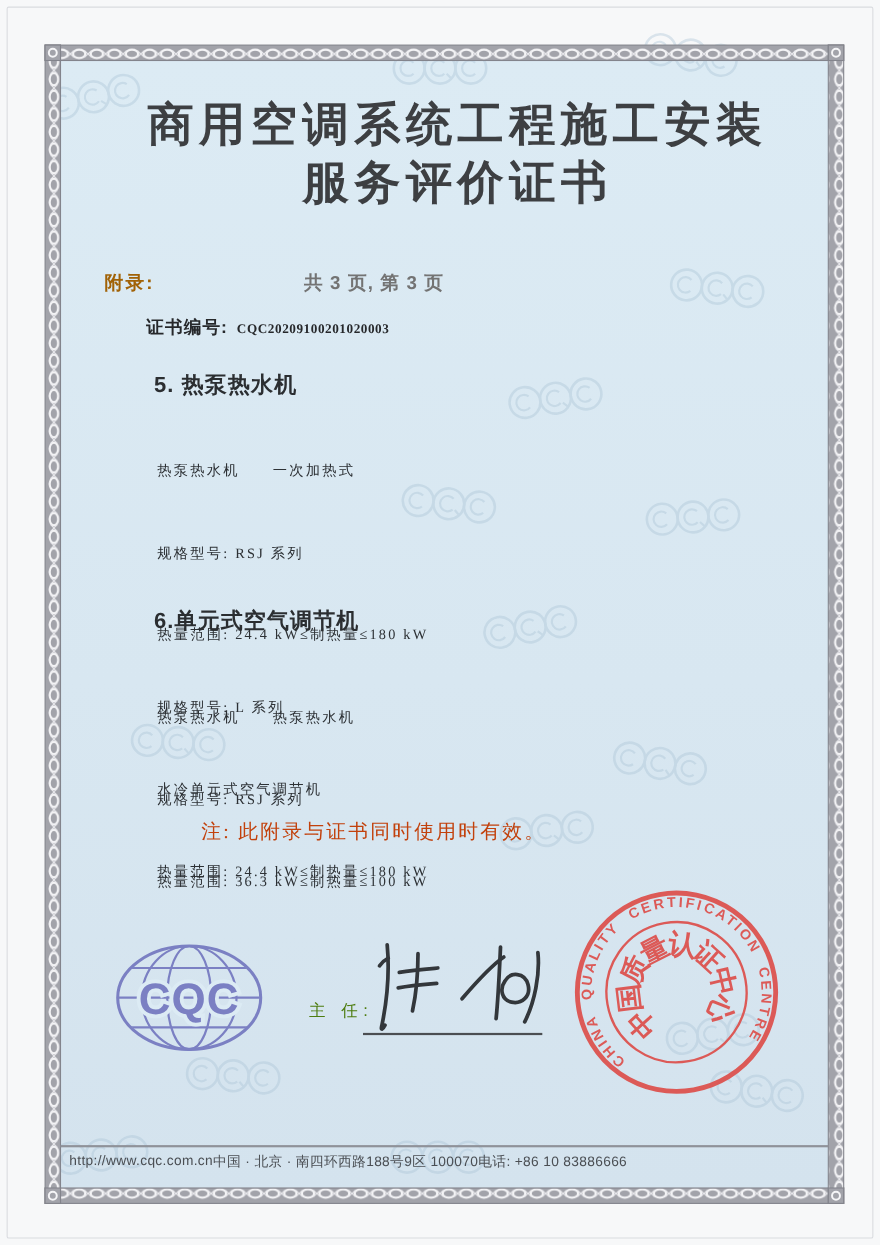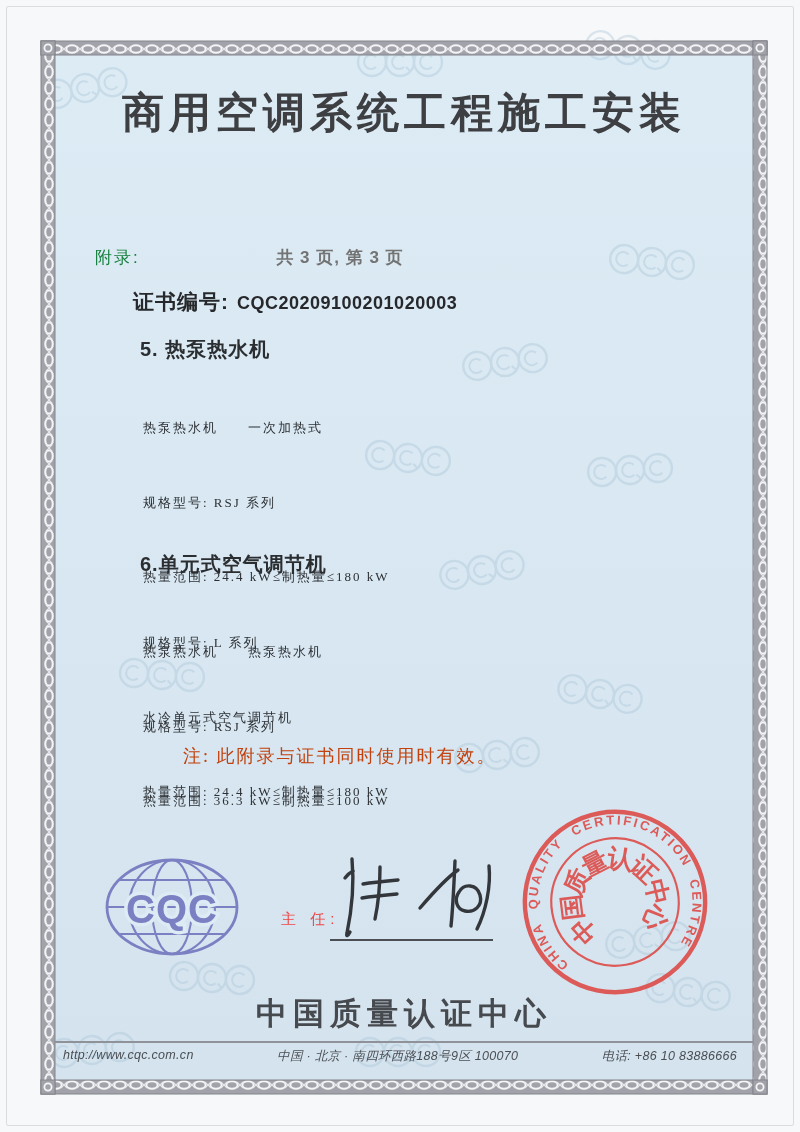--- a/index.html
+++ b/index.html
@@ -4,43 +4,43 @@
 <style>
   html,body{margin:0;padding:0;}
   body{width:800px;height:1132px;background:#f7f8f9;font-family:"Liberation Sans",sans-serif;}
   .page{position:relative;width:800px;height:1132px;overflow:hidden;background:#f7f8f9;}
   .scan-edge{position:absolute;inset:6px;border:1px solid #dadce0;border-radius:2px;}
   .paper{position:absolute;left:55px;top:55px;width:698px;height:1025px;
          background:linear-gradient(180deg,#dcebf4 0%,#d8e7f1 55%,#d4e3ee 100%);}
   svg.wm{position:absolute;left:0;top:0;pointer-events:none;opacity:.38;}
   svg.frame{position:absolute;left:0;top:0;pointer-events:none;}
   .title{position:absolute;left:55px;top:86px;width:698px;text-align:center;
-         font-weight:700;font-size:42px;line-height:53px;letter-spacing:5px;color:#3d3f42;}
-  .appendix{position:absolute;left:95px;top:246px;font-weight:400;font-size:17px;letter-spacing:2px;color:#15803d;}
+         font-weight:700;font-size:42px;line-height:53px;letter-spacing:5px;color:#3d3f42;padding-left:12px;}
+  .appendix{position:absolute;left:95px;top:246px;font-weight:700;font-size:17px;letter-spacing:2px;color:#a16207;}
   .pageinfo{position:absolute;left:230px;top:246px;width:220px;text-align:center;
             font-weight:700;font-size:17px;letter-spacing:1px;color:#737373;}
   .certno{position:absolute;left:133px;top:288px;color:#26282b;}
-  .certno-label{font-weight:700;font-size:21px;letter-spacing:1px;}
-  .certno-value{font-family:Liberation Sans, sans-serif;font-weight:600;font-size:18px;letter-spacing:.5px;padding-left:8px;}
+  .certno-label{font-weight:700;font-size:16px;letter-spacing:1px;}
+  .certno-value{font-family:Liberation Serif, serif;font-weight:600;font-size:12px;letter-spacing:.5px;padding-left:8px;}
   .sec-head{position:absolute;font-weight:700;font-size:20px;letter-spacing:1px;color:#2b2e31;}
   .body-lines{position:absolute;font-family:"Liberation Serif",serif;font-size:13px;
               line-height:24.9px;letter-spacing:2px;color:#2d3135;white-space:pre;}
   .note{position:absolute;left:183px;top:744px;font-family:"Liberation Serif",serif;
         font-size:18px;letter-spacing:2px;color:#c2410c;}
   svg.logo{position:absolute;left:102px;top:855px;}
-  .director{position:absolute;left:281px;top:910px;font-size:15px;letter-spacing:5px;color:#ef4444;}
+  .director{position:absolute;left:281px;top:910px;font-size:15px;letter-spacing:5px;color:#4d7c0f;}
   svg.sig{position:absolute;left:325px;top:845px;}
   .sigline{position:absolute;left:330px;top:939px;width:163px;height:2px;background:#4b4e52;}
   svg.seal{position:absolute;left:517px;top:804px;opacity:.92;}
   .orgname{position:absolute;left:55px;top:993px;width:698px;text-align:center;
            font-weight:600;font-size:31px;letter-spacing:6px;color:#46494e;}
   .divider{position:absolute;left:55px;top:1041px;width:698px;height:1.5px;background:#8f9299;}
   .footer{position:absolute;left:63px;top:1048px;width:674px;display:flex;
-          justify-content:space-between;align-items:flex-start;
-          font-size:12.5px;letter-spacing:.3px;color:#4a4e53;font-style:italic;}
+          justify-content:flex-start;align-items:flex-start;
+          font-size:12.5px;letter-spacing:.3px;color:#4a4e53;}
 </style>
 </head>
 <body>
 
 <div class="page">
 
   <div class="scan-edge"></div>
   <div class="paper"></div>
 
   <svg class="wm" width="800" height="1132" viewBox="0 0 800 1132">
@@ -94,20 +94,21 @@
       <rect x="753" y="1080" width="14" height="14" fill="#a2a3aa" stroke="#83848c"></rect>
       <circle cx="48" cy="48" r="3.6" fill="none" stroke="#f5f5f7" stroke-width="1.8"></circle>
       <circle cx="760" cy="48" r="3.6" fill="none" stroke="#f5f5f7" stroke-width="1.8"></circle>
       <circle cx="48" cy="1087" r="3.6" fill="none" stroke="#f5f5f7" stroke-width="1.8"></circle>
       <circle cx="760" cy="1087" r="3.6" fill="none" stroke="#f5f5f7" stroke-width="1.8"></circle>
     </g>
   </svg>
 
   <div class="title">
     <div>商用空调系统工程施工安装</div>
+    <div>服务评价证书</div>
   </div>
 
   <div class="appendix">附录:</div>
   <div class="pageinfo">共 3 页, 第 3 页</div>
 
   <div class="certno">
     <span class="certno-label">证书编号:</span><span class="certno-value">CQC20209100201020003</span>
   </div>
 
   <div class="sec-head" style="left:140px;top:336px;text-align:right;">5. 热泵热水机</div>
@@ -181,21 +182,20 @@
         <text transform="translate(-34.8,-27) rotate(-52.2)">质</text>
         <text transform="translate(-13.2,-42) rotate(-17.4)">量</text>
         <text transform="translate(13.2,-42) rotate(17.4)">认</text>
         <text transform="translate(34.8,-27) rotate(52.2)">证</text>
         <text transform="translate(43.9,-2.3) rotate(87)">中</text>
         <text transform="translate(37.4,23.2) rotate(121.8)">心</text>
       </g>
     </g>
   </svg>
 
-  <div class="orgname">中国质量认证中心</div>
   <div class="divider"></div>
 
   <div class="footer">
     <span>http://www.cqc.com.cn</span>
     <span>中国 · 北京 · 南四环西路188号9区 100070</span>
     <span>电话: +86 10 83886666</span>
   </div>
 
 </div>
 

